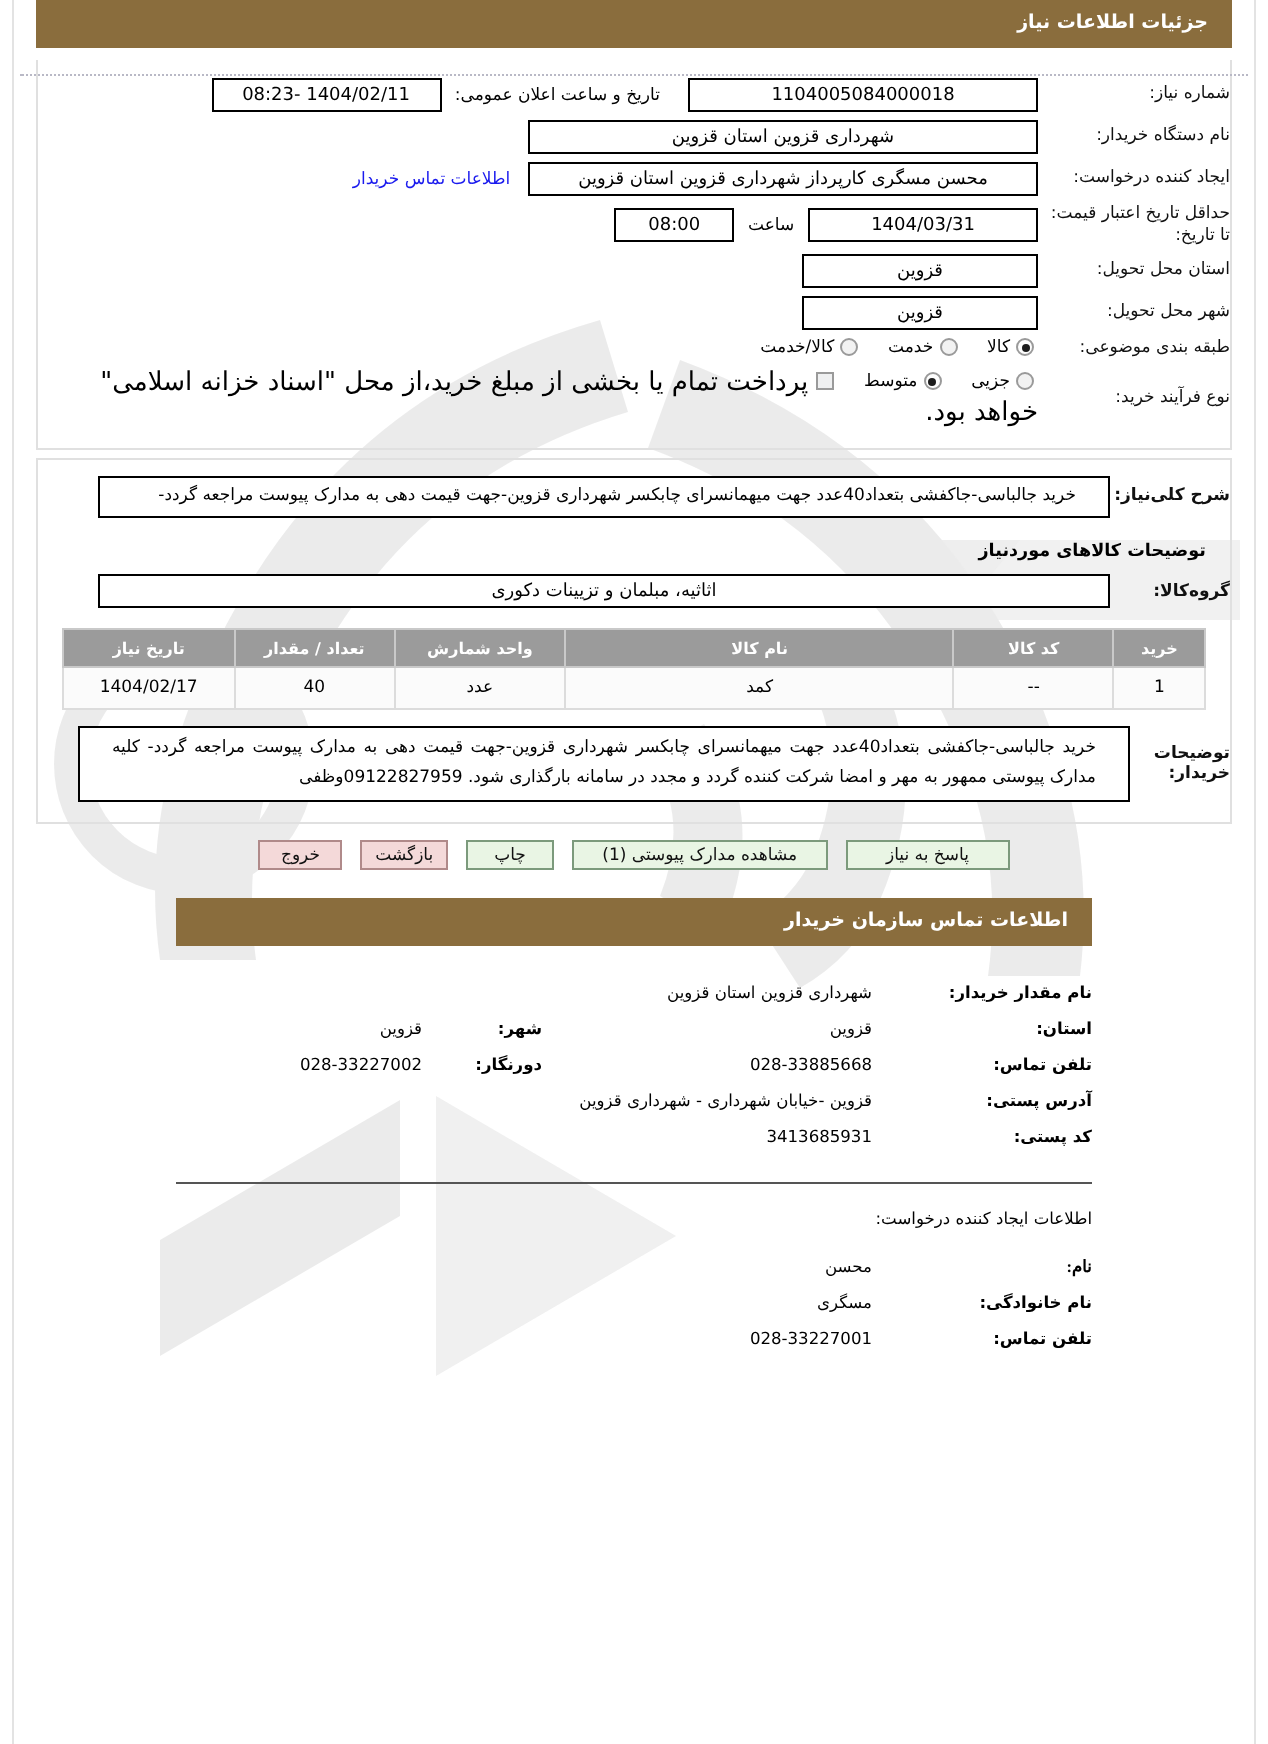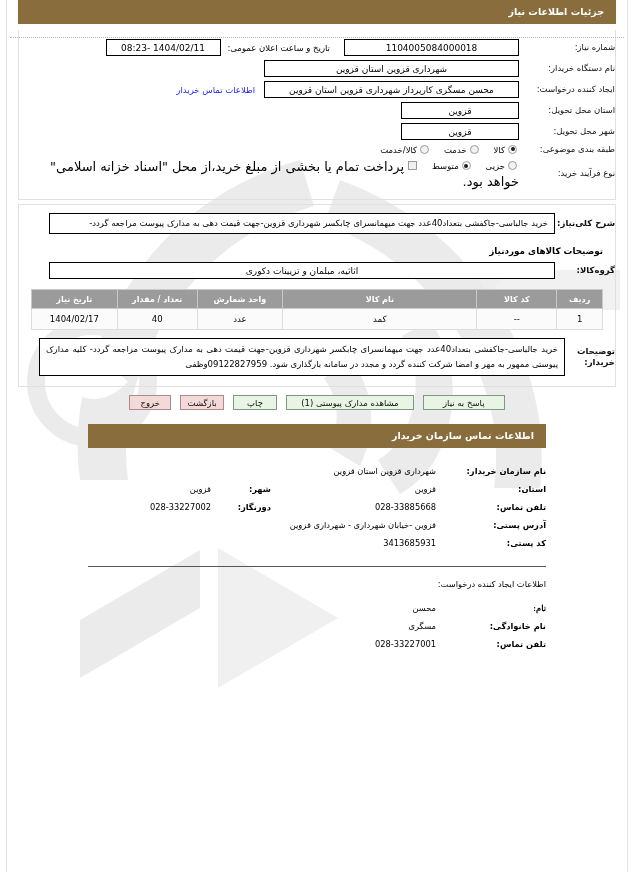--- a/index.html
+++ b/index.html
@@ -152,21 +152,21 @@
     border: 1px solid #e0e0e0;
     margin-top: 4px;
     box-sizing: border-box;
     padding: 6px 0 8px 0;
   }
   .desc-box {
     border: 1px solid #000;
     background: #fff;
     font-size: 8.5px;
     line-height: 1.6;
-    padding: 3px 6px;
+    padding: 3px 16px;
     text-align: justify;
     box-sizing: border-box;
   }
   .sub-head {
     font-weight: bold;
     font-size: 8.8px;
     text-align: right;
   }
 
   
@@ -296,20 +296,28 @@
 
           <tr>
             <td class="lbl">ایجاد کننده درخواست:</td>
             <td colspan="2">
               <span class="fld w-wide">محسن مسگری کارپرداز شهرداری قزوین استان قزوین</span>
               <a class="contact-link" href="#">اطلاعات تماس خریدار</a>
             </td>
           </tr>
 
 
+          <tr>
+            <td class="lbl">حداقل تاریخ اعتبار قیمت: تا تاریخ:</td>
+            <td colspan="2">
+              <span class="fld w-date">1404/03/31</span>
+              <span class="inline-lbl">ساعت</span>
+              <span class="fld w-time">08:00</span>
+            </td>
+          </tr>
 
           <tr>
             <td class="lbl">استان محل تحویل:</td>
             <td colspan="2">
               <span class="fld w-loc">قزوین</span>
             </td>
           </tr>
 
           <tr>
             <td class="lbl">شهر محل تحویل:</td>
@@ -377,21 +385,21 @@
               <span class="fld" style="width:100%; text-align:center;">اثاثیه، مبلمان و تزیینات دکوری</span>
             </td>
           </tr>
         </tbody>
           </table>
 
         <div style="padding:8px 12px 0 12px;">
           <table class="goods">
             <thead>
               <tr>
-                <th style="width:8%;">ردیف</th>
+                <th style="width:8%;">خرید</th>
                 <th style="width:14%;">کد کالا</th>
                 <th style="width:34%;">نام کالا</th>
                 <th style="width:15%;">واحد شمارش</th>
                 <th style="width:14%;">تعداد / مقدار</th>
                 <th style="width:15%;">تاریخ نیاز</th>
               </tr>
             </thead>
             <tbody>
               <tr>
                 <td>1</td>
@@ -428,21 +436,21 @@
     </div>
 
     <div style="padding:12px 88px 0 88px;">
       <div class="sect-head">اطلاعات تماس سازمان خریدار</div>
     </div>
 
     <div class="contact-wrap" style="padding:14px 88px 0 88px;">
       <table class="contact" style="width:100%;">
         <tbody>
             <tr>
-          <td class="clbl" style="width:110px;">نام سازمان خریدار:</td>
+          <td class="clbl" style="width:110px;">نام مقدار خریدار:</td>
           <td class="cval" style="width:165px;">شهرداری قزوین استان قزوین</td>
           <td class="clbl" style="width:60px;"></td>
           <td class="cval"></td>
         </tr>
         <tr>
           <td class="clbl">استان:</td>
           <td class="cval">قزوین</td>
           <td class="clbl">شهر:</td>
           <td class="cval">قزوین</td>
         </tr>

